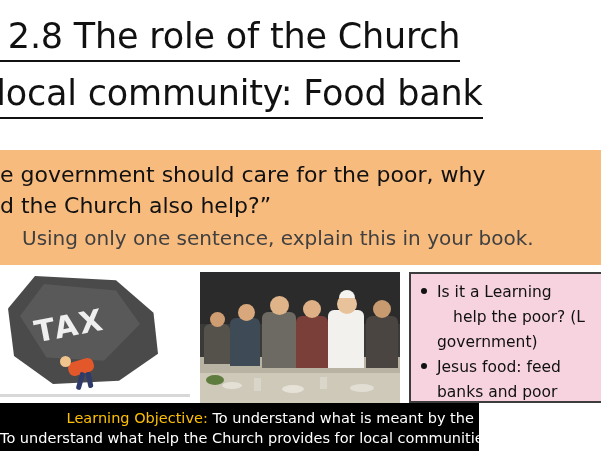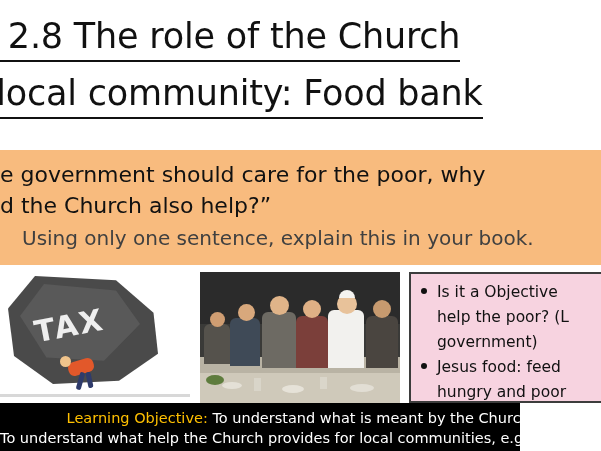--- a/index.html
+++ b/index.html
@@ -267,21 +267,21 @@
     height: 6px;
     background: #111111;
     border-radius: 50%;
   }
 
   
   .objective-bar {
     position: absolute;
     left: 0;
     top: 403px;
-    width: 520px;
+    width: 479px;
     height: 48px;
     background: #000000;
   }
   .obj-line {
     position: absolute;
     width: 601px;
     text-align: center;
     font-size: 14.5px;
     line-height: 20px;
     color: #ffffff;
@@ -362,34 +362,34 @@
       <div style="position:absolute; left:6px; bottom:18px; width:18px; height:10px; background:#5e7c3d; border-radius:50%;"></div>
       <div style="position:absolute; left:120px; bottom:14px; width:7px; height:12px; background:#dad6ca;"></div>
       <div style="position:absolute; left:150px; bottom:11px; width:24px; height:8px; background:#e2ded4; border-radius:50%;"></div>
     </div>
   </div>
 
   <div class="pink-box">
     <ul class="pink-list">
       <li>
         <span class="bullet"></span>
-        <span>Is it a Objective</span>
-      </li>
-      <li style="margin-left:0;">
+        <span>Is it a Learning</span>
+      </li>
+      <li style="margin-left:0;text-align:center;">
         <span>help the poor? (L</span>
       </li>
       <li>
         <span>government)</span>
       </li>
       <li>
         <span class="bullet"></span>
         <span>Jesus food: feed</span>
       </li>
       <li>
-        <span>hungry and poor</span>
+        <span>banks and poor</span>
       </li>
     </ul>
   </div>
 
   <div class="objective-bar">
     <div class="obj-line obj-line1">
       <span class="obj-label">Learning Objective:</span><span> To understand what is meant by the Church.</span>
     </div>
     <div class="obj-line obj-line2">To understand what help the Church provides for local communities, e.g. food banks</div>
   </div>

